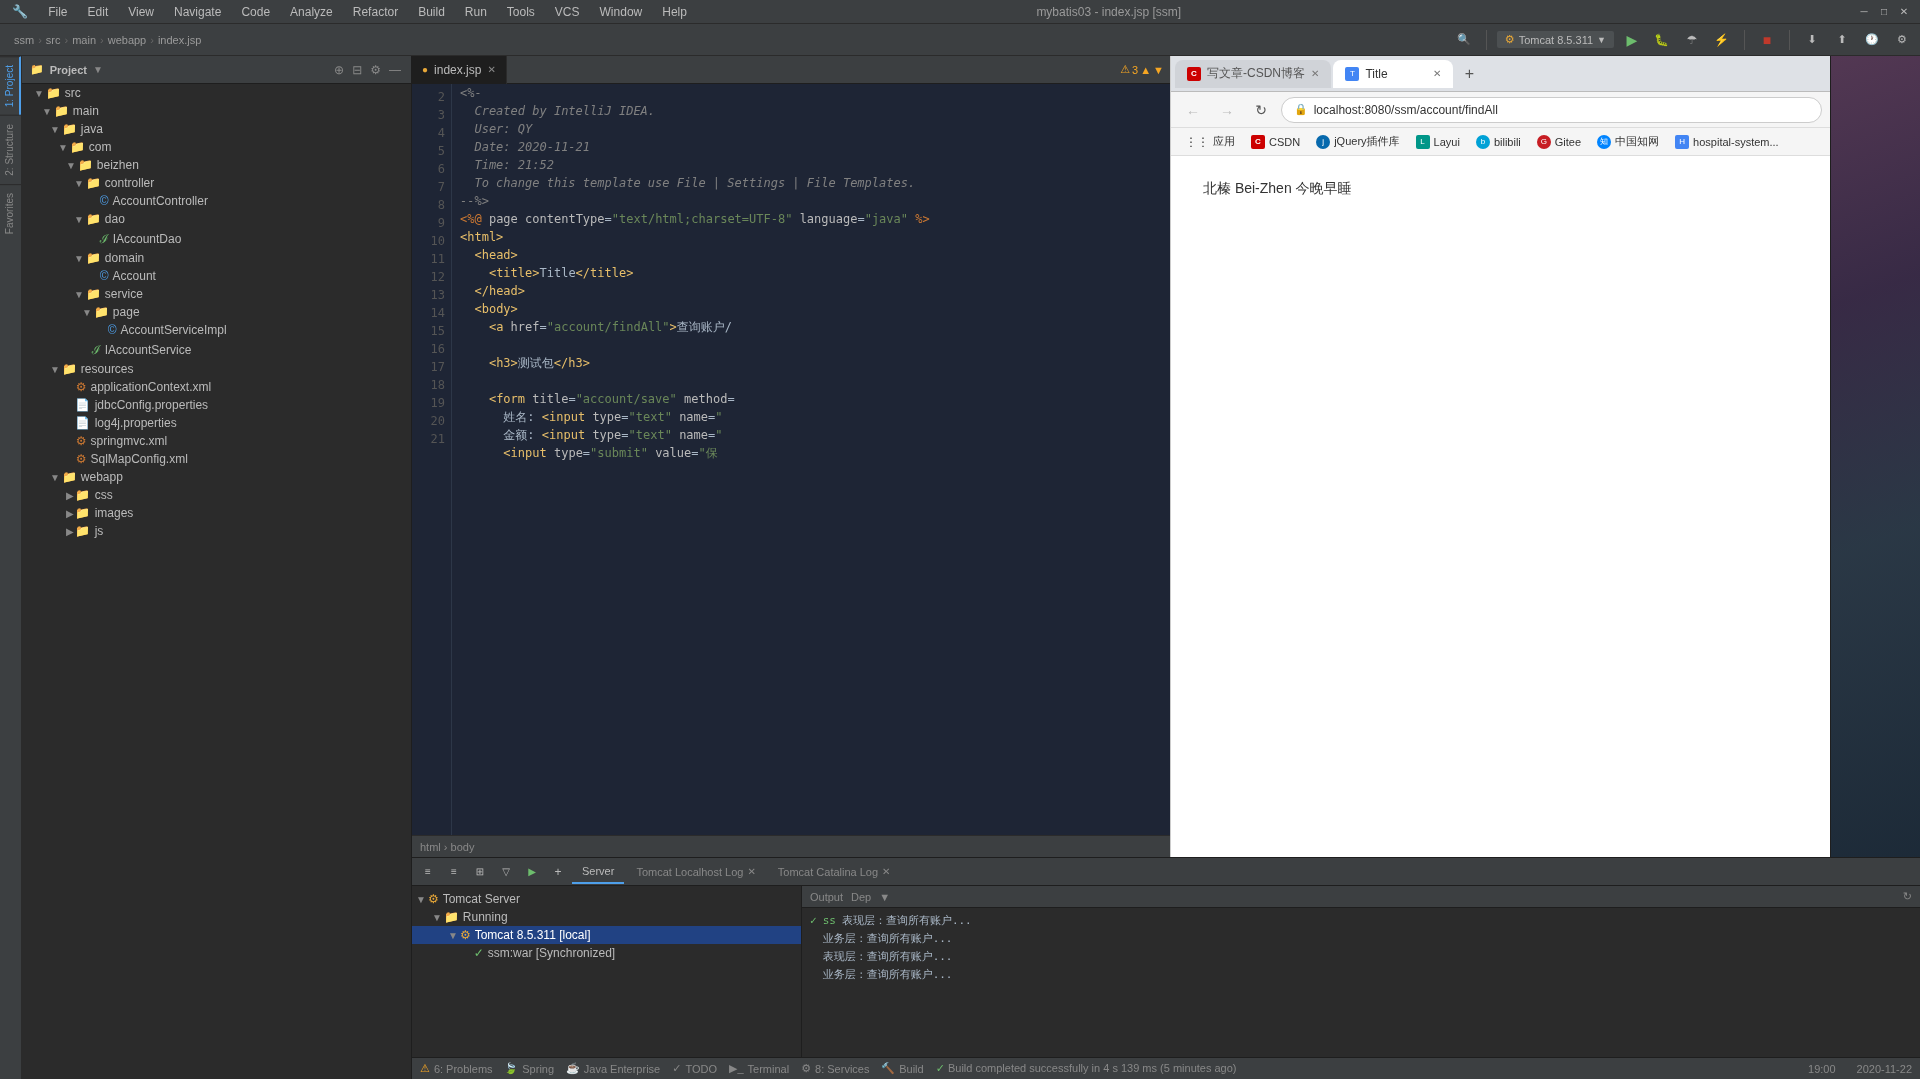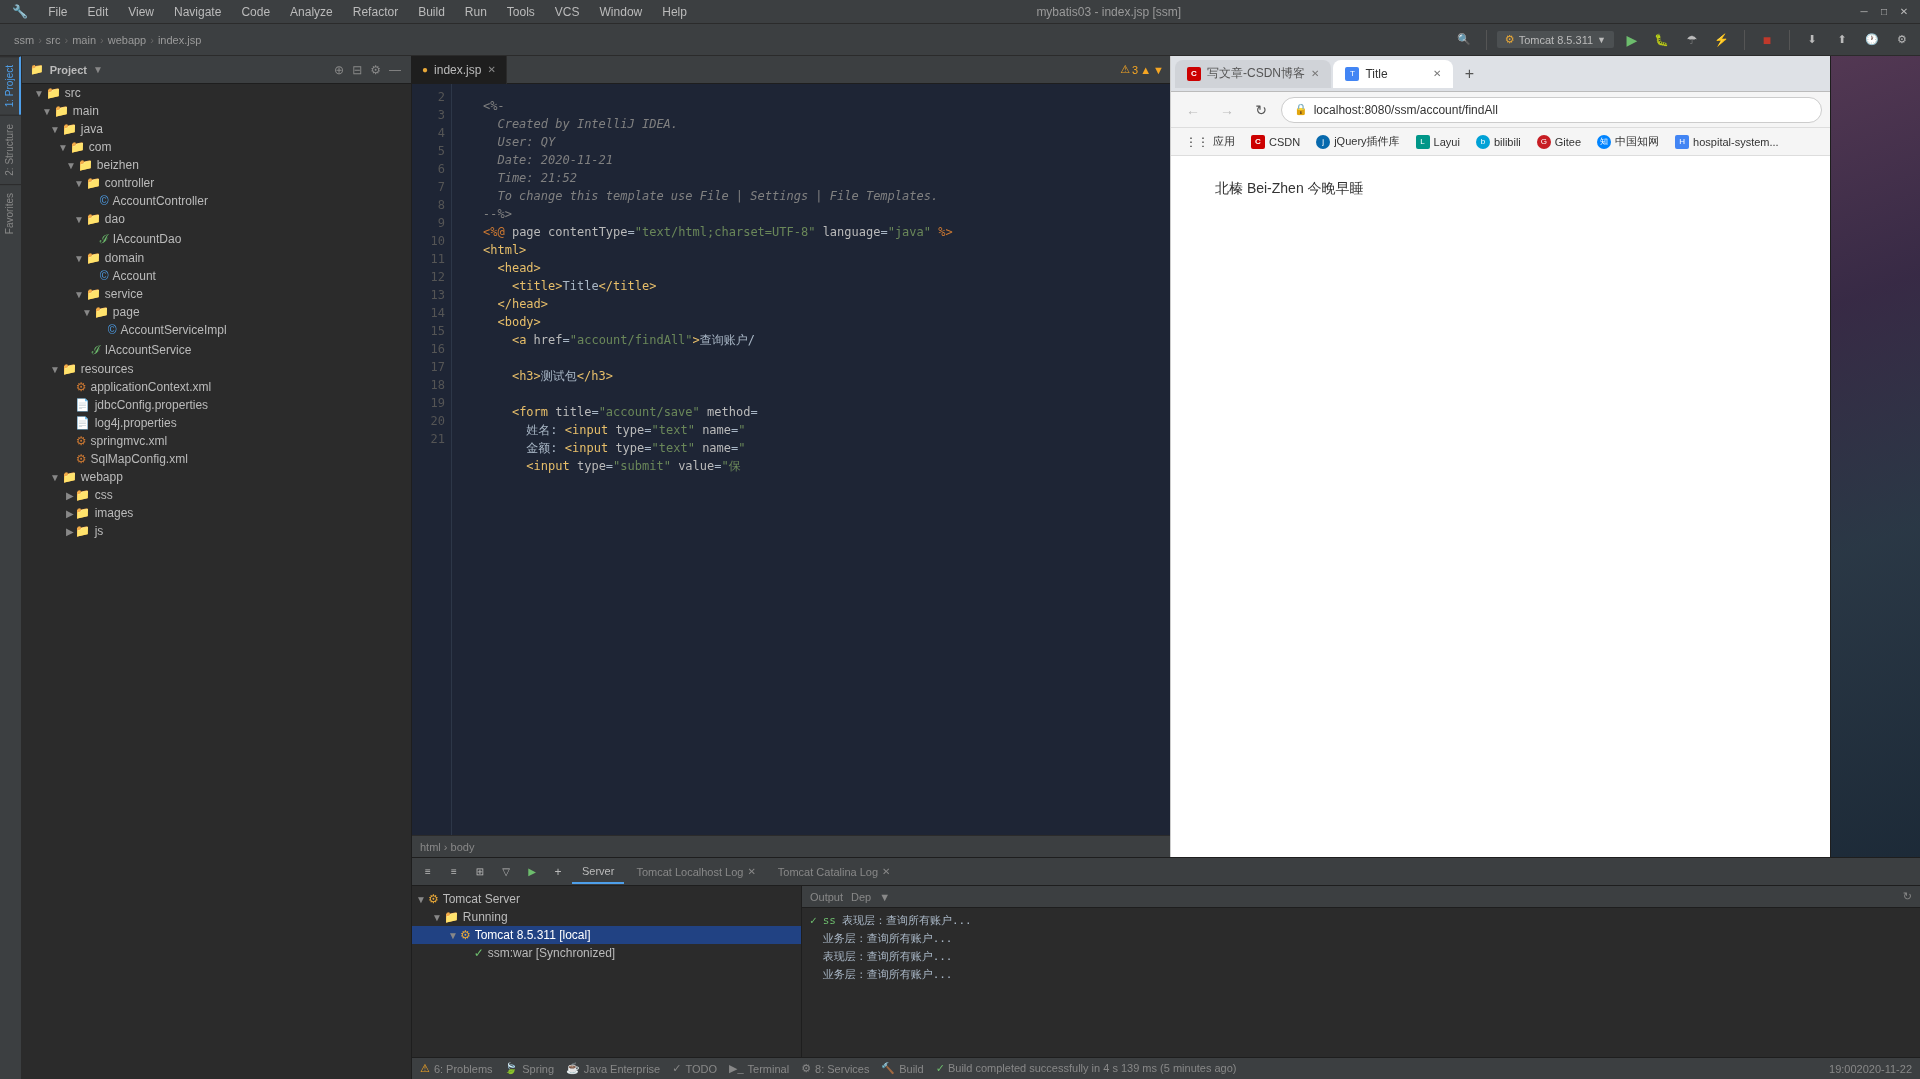--- a/index.html
+++ b/index.html
@@ -55,21 +55,21 @@
     
     .tab-bar { display: flex; align-items: center; height: 28px; background: #3c3f41; border-bottom: 1px solid #1e1e1e; }
     .tab { display: flex; align-items: center; height: 28px; padding: 0 10px; gap: 6px; cursor: pointer; font-size: 12px; color: #888; border-right: 1px solid #2b2b2b; }
     .tab.active { background: #1e1e1e; color: #bbb; }
     .tab-close { font-size: 10px; color: #888; cursor: pointer; }
 
     
     .editor-content { flex: 1; overflow: hidden; position: relative; background: #1e2535; }
     .code-area { display: flex; height: 100%; }
     .line-numbers { width: 40px; background: #1e2535; color: #555; text-align: right; padding: 4px 6px 4px 0; font-family: 'Consolas', monospace; font-size: 12px; line-height: 18px; user-select: none; border-right: 1px solid #2d3748; }
-    .code-content { flex: 1; padding: 13px 8px; font-family: 'Consolas', monospace; font-size: 12px; line-height: 18px; overflow: auto; white-space: pre; color: #a9b7c6; margin-left: 23px; }
+    .code-content { flex: 1; padding: 0 8px; font-family: 'Consolas', monospace; font-size: 12px; line-height: 18px; overflow: auto; white-space: pre; color: #a9b7c6; }
     .code-content .kw { color: #cc7832; }
     .code-content .tag { color: #e8bf6a; }
     .code-content .attr { color: #bababa; }
     .code-content .val { color: #6a8759; }
     .code-content .cm { color: #808080; font-style: italic; }
 
     
     .editor-bottom { height: 22px; background: #3c3f41; display: flex; align-items: center; padding: 0 8px; gap: 8px; font-size: 11px; color: #888; border-top: 1px solid #2b2b2b; }
 
     
@@ -85,21 +85,21 @@
     .nav-btn { width: 28px; height: 28px; display: flex; align-items: center; justify-content: center; cursor: pointer; color: #555; font-size: 14px; border-radius: 50%; }
     .nav-btn.disabled { color: #bbb; cursor: default; }
     .address-bar { flex: 1; height: 26px; border: 1px solid #ccc; border-radius: 13px; padding: 0 12px; font-size: 12px; color: #333; background: #fff; display: flex; align-items: center; gap: 6px; }
     .address-bar .lock-icon { color: #888; font-size: 11px; }
     .address-text { font-size: 12px; color: #333; }
     .browser-bookmarks { display: flex; align-items: center; height: 28px; background: #f5f5f5; padding: 0 8px; gap: 4px; border-bottom: 1px solid #ddd; font-size: 11px; overflow: hidden; }
     .bookmark-item { display: flex; align-items: center; gap: 4px; padding: 2px 6px; cursor: pointer; color: #333; white-space: nowrap; }
 
     .browser-content { flex: 1; padding: 24px 32px; overflow-y: auto; color: #333; }
     .browser-content h2 { font-size: 22px; font-weight: bold; margin-bottom: 16px; color: #000; }
-    .browser-content p { font-size: 14px; color: #333; margin-left: 12px; }
+    .browser-content p { font-size: 14px; color: #333; }
 
     
     .services-panel { height: 200px; background: #2b2b2b; border-top: 1px solid #1e1e1e; display: flex; flex-direction: column; }
     .services-tabs { display: flex; align-items: center; height: 28px; background: #3c3f41; border-bottom: 1px solid #1e1e1e; padding: 0 4px; gap: 2px; }
     .services-tab { padding: 2px 10px; font-size: 11px; color: #888; cursor: pointer; height: 24px; display: flex; align-items: center; }
     .services-tab.active { color: #bbb; border-bottom: 2px solid #4e9fea; }
     .services-tab-close { font-size: 10px; color: #888; margin-left: 4px; cursor: pointer; }
 
     .services-body { display: flex; flex: 1; overflow: hidden; }
     .services-tree { width: 390px; border-right: 1px solid #1e1e1e; padding: 4px 0; overflow-y: auto; }
@@ -635,20 +635,20 @@
           <span>8: Services</span>
         </div>
         <div class="status-item">
           <span>🔨</span>
           <span>Build</span>
         </div>
         <div class="status-msg">
           <span class="status-success">✓</span>
           <span>Build completed successfully in 4 s 139 ms (5 minutes ago)</span>
         </div>
-        <div style="margin-left:auto; display:flex; align-items:flex-end; gap:0;">
+        <div style="margin-left:auto; display:flex; align-items:flex-end; gap:21px;">
           <span>19:00</span>
           <span>2020-11-22</span>
         </div>
       </div>
     </div>
   </div>
 </div>
 
 </body></html>

